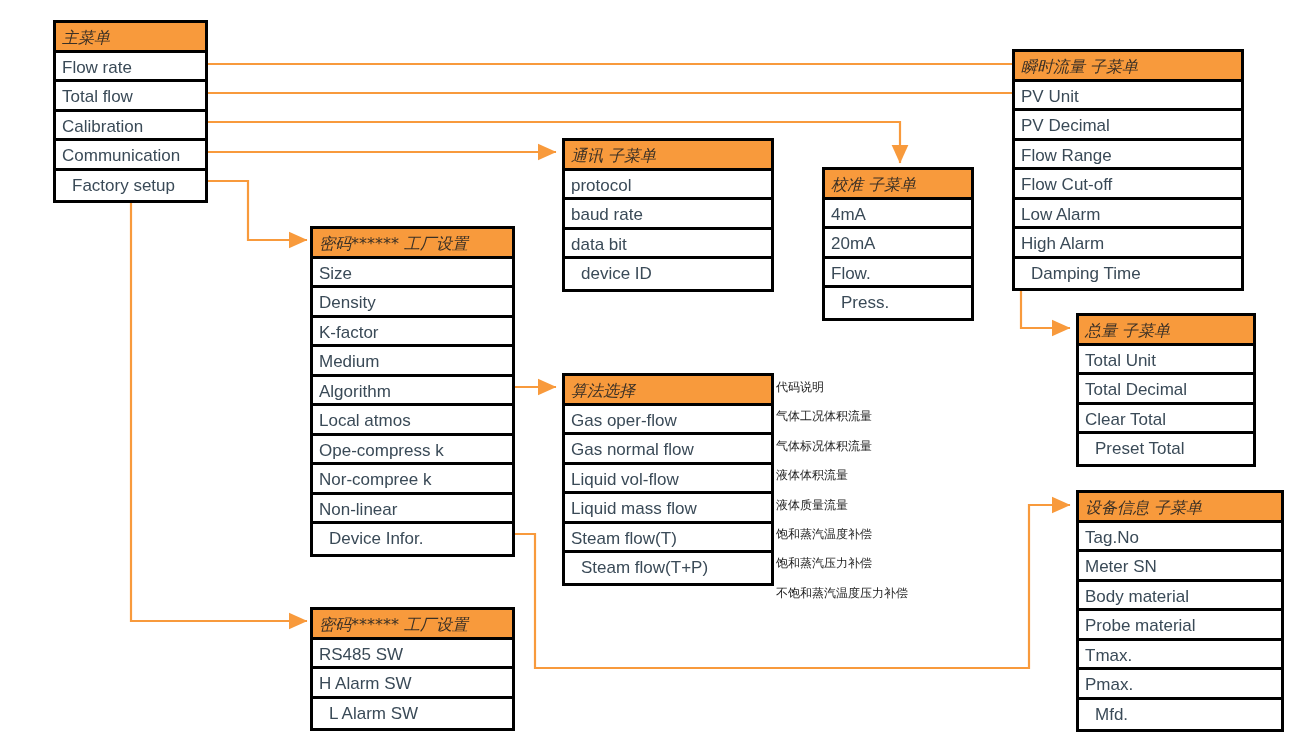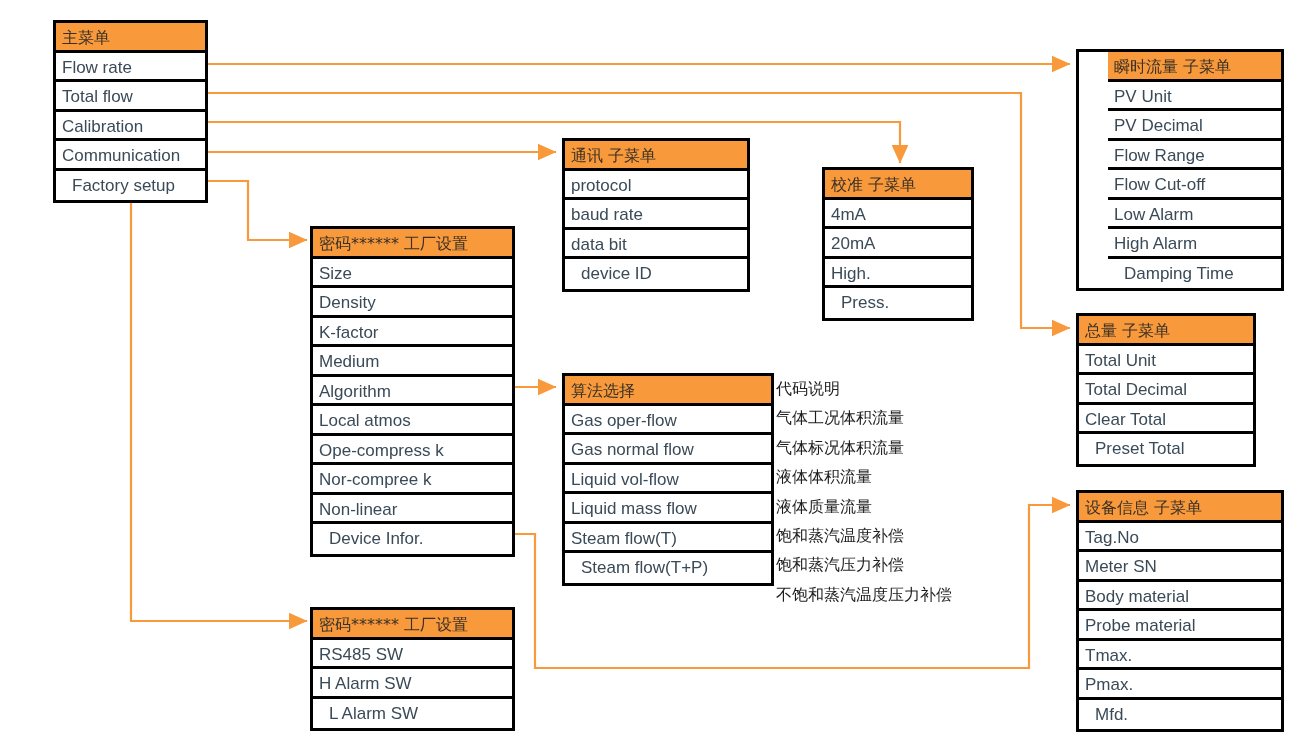--- a/index.html
+++ b/index.html
@@ -35,25 +35,26 @@
   .menu-row:last-child{border-bottom:none;margin-left:10px;}
   .menu-row.header{
     background:#F89A3C;
     color:#4a3520;
     font-size:16.5px;
   }
   .menu-row.header.cjk{
     font-family:"DejaVu Sans","Liberation Sans",sans-serif;
     font-size:16px;
     color:#3a3026;
+    font-style:italic;
   }
   .legend{
     position:absolute;
     font-family:"DejaVu Sans","Liberation Sans",sans-serif;
-    font-size:16px;
+    font-size:12px;
     color:#1d1d1d;
     white-space:nowrap;
   }
 </style>
 </head>
 <body>
 
 <div id="stage">
 
   <svg id="wires" viewBox="0 0 1314 751" xmlns="http://www.w3.org/2000/svg">
@@ -84,21 +85,21 @@
 
   <div class="menu-box" style="left:53px;top:20px;width:155px;">
     <div class="menu-row header cjk">主菜单</div>
     <div class="menu-row">Flow rate</div>
     <div class="menu-row">Total flow</div>
     <div class="menu-row">Calibration</div>
     <div class="menu-row">Communication</div>
     <div class="menu-row">Factory setup</div>
   </div>
 
-  <div class="menu-box" style="left:1076px;top:49px;width:208px;padding-left:29px;">
+  <div class="menu-box" style="left:1012px;top:49px;width:232px;">
     <div class="menu-row header cjk">瞬时流量 子菜单</div>
     <div class="menu-row">PV Unit</div>
     <div class="menu-row">PV Decimal</div>
     <div class="menu-row">Flow Range</div>
     <div class="menu-row">Flow Cut-off</div>
     <div class="menu-row">Low Alarm</div>
     <div class="menu-row">High Alarm</div>
     <div class="menu-row">Damping Time</div>
   </div>
 
@@ -114,33 +115,33 @@
     <div class="menu-row header cjk">设备信息 子菜单</div>
     <div class="menu-row">Tag.No</div>
     <div class="menu-row">Meter SN</div>
     <div class="menu-row">Body material</div>
     <div class="menu-row">Probe material</div>
     <div class="menu-row">Tmax.</div>
     <div class="menu-row">Pmax.</div>
     <div class="menu-row">Mfd.</div>
   </div>
 
-  <div class="menu-box" style="left:562px;top:138px;width:188px;">
+  <div class="menu-box" style="left:562px;top:138px;width:212px;">
     <div class="menu-row header cjk">通讯 子菜单</div>
     <div class="menu-row">protocol</div>
     <div class="menu-row">baud rate</div>
     <div class="menu-row">data bit</div>
     <div class="menu-row">device ID</div>
   </div>
 
   <div class="menu-box" style="left:822px;top:167px;width:152px;">
     <div class="menu-row header cjk">校准 子菜单</div>
     <div class="menu-row">4mA</div>
     <div class="menu-row">20mA</div>
-    <div class="menu-row">High.</div>
+    <div class="menu-row">Flow.</div>
     <div class="menu-row">Press.</div>
   </div>
 
   <div class="menu-box" style="left:310px;top:226px;width:205px;">
     <div class="menu-row header cjk">密码****** 工厂设置</div>
     <div class="menu-row">Size</div>
     <div class="menu-row">Density</div>
     <div class="menu-row">K-factor</div>
     <div class="menu-row">Medium</div>
     <div class="menu-row">Algorithm</div>

